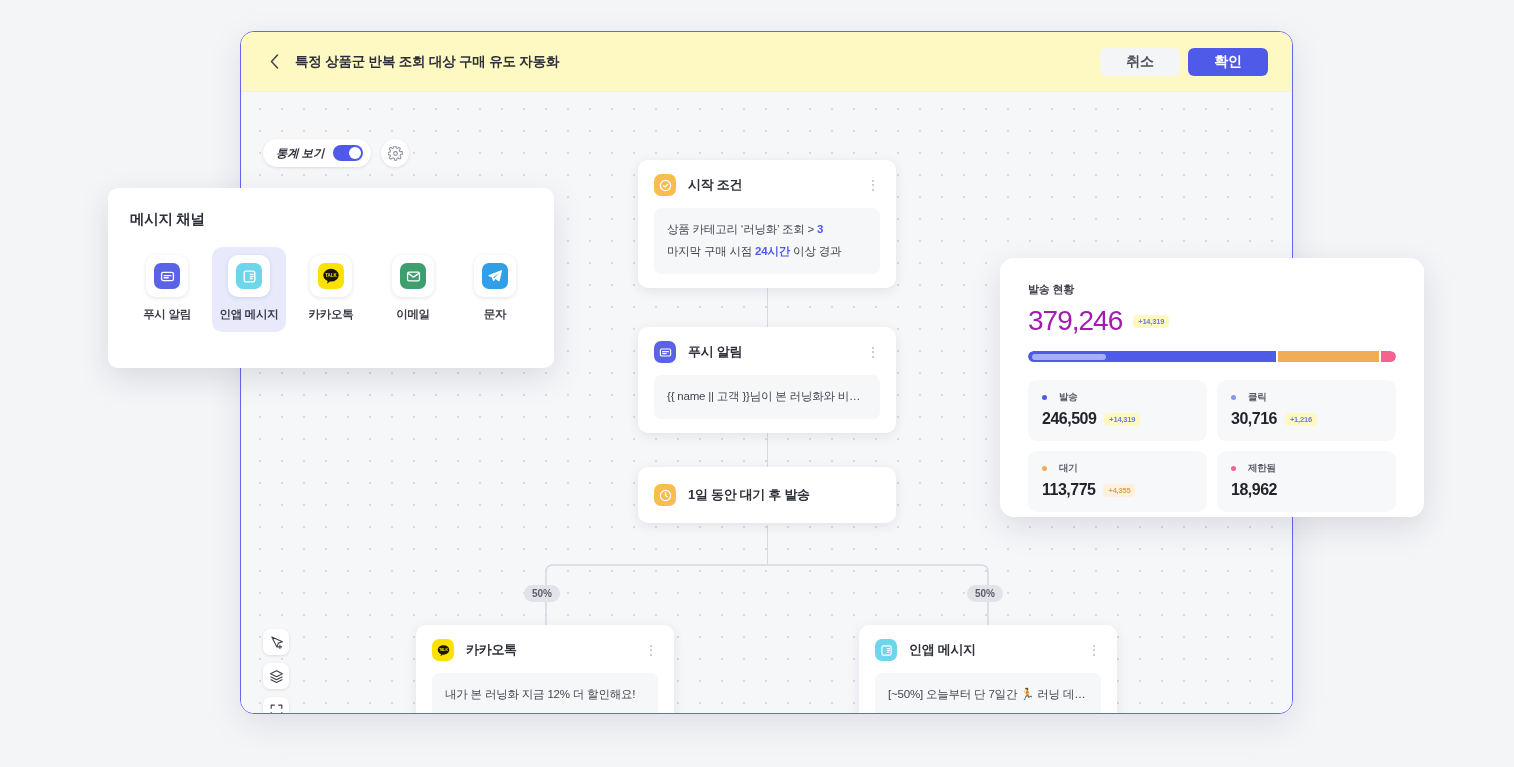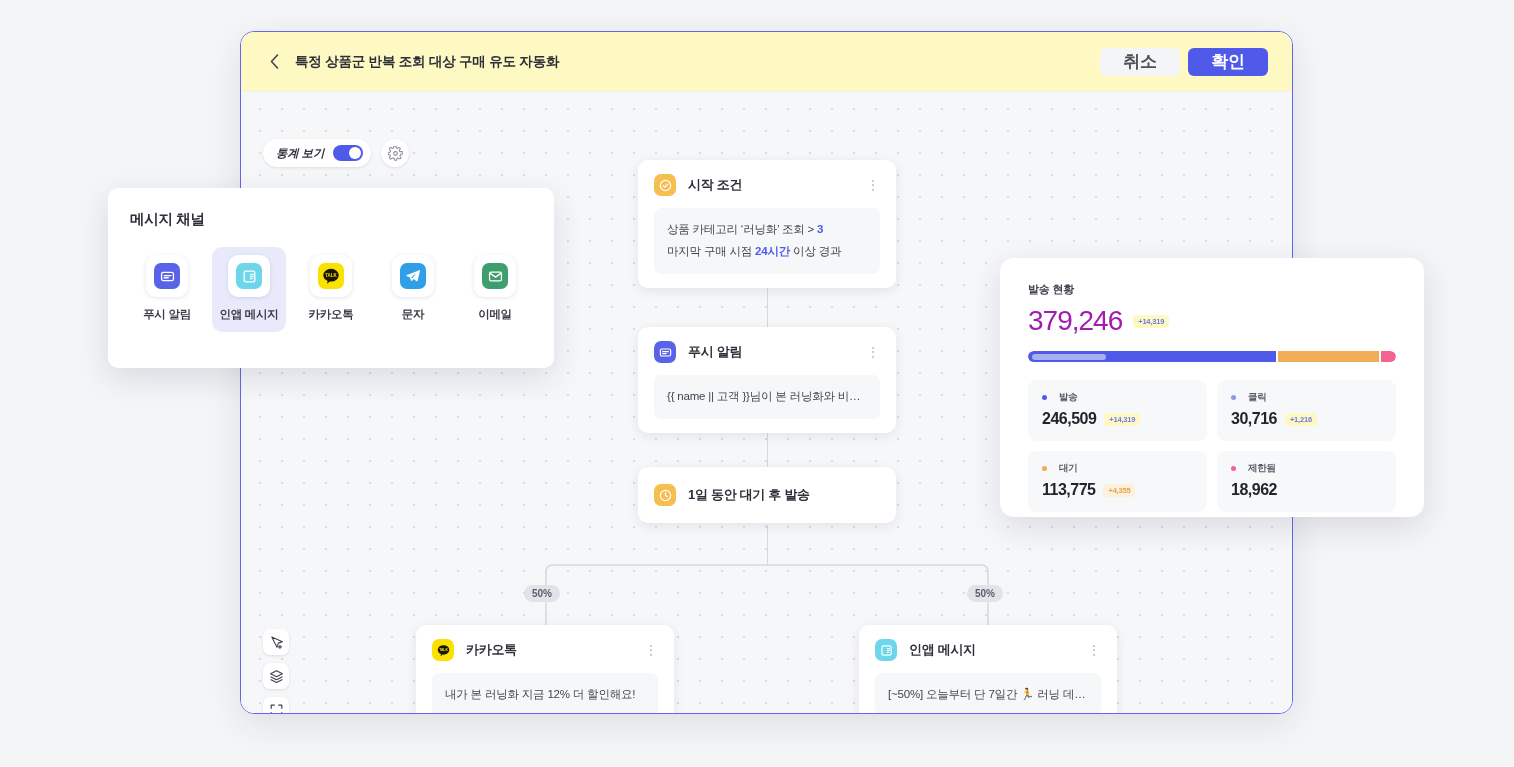--- a/index.html
+++ b/index.html
@@ -38,21 +38,21 @@
   .back-btn svg { display:block; }
   .builder-title {
     margin-left: 10px;
     font-size: 13.5px; font-weight: 700; color: #2d2f39;
     letter-spacing: -0.2px; white-space: nowrap;
   }
   .header-actions { margin-left: auto; display: flex; gap: 8px; align-items: center; }
   .btn {
     height: 28px; min-width: 80px;
     border: none; border-radius: 6px;
-    font-family: inherit; font-size: 17px; font-weight: 700;
+    font-family: inherit; font-size: 14px; font-weight: 700;
     cursor: pointer; letter-spacing: -0.2px;
     display: flex; align-items: center; justify-content: center;
   }
   .btn-cancel { background: #f4f5f7; color: #4d4f59; }
   .btn-confirm { background: #4f5ae8; color: #fff; }
 
   
   .canvas {
     position: absolute; left: 0; top: 60px;
     width: 1053px; height: 623px;
@@ -414,39 +414,39 @@
               <path d="M8.2 17.6l-1.1 3.6 4.1-2.8z" fill="#181600"></path>
               <text x="12" y="13.1" font-family="Liberation Sans, sans-serif" font-size="5.4" font-weight="bold" fill="#fae100" text-anchor="middle">TALK</text>
             </svg>
           </span>
         </span>
         <span class="ch-label">카카오톡</span>
       </div>
 
       <div class="channel-item">
         <span class="ch-tile">
-          <span class="ch-icon" style="background:#2f9fe8;">
-            <svg width="16" height="16" viewBox="0 0 24 24" fill="#fff">
-              <path d="M21.6 3.2L2.8 10.6c-.8.3-.8 1.4 0 1.7l4.4 1.6 1.7 5c.3.8 1.3.9 1.8.3l2.3-2.7 4.4 3.3c.6.4 1.4.1 1.6-.6l3.5-15c.2-.8-.6-1.4-1.3-1zM9.3 14.2l9-7.3-7.6 8.4z"></path>
-            </svg>
-          </span>
-        </span>
-        <span class="ch-label">문자</span>
-      </div>
-
-      <div class="channel-item">
-        <span class="ch-tile">
           <span class="ch-icon" style="background:#3f9e6e;">
             <svg width="15" height="15" viewBox="0 0 24 24" fill="none" stroke="#fff" stroke-width="2">
               <rect x="2.5" y="5" width="19" height="14" rx="2.4"></rect>
               <path d="M3.5 7l8.5 6 8.5-6" stroke-linecap="round" stroke-linejoin="round"></path>
             </svg>
           </span>
         </span>
         <span class="ch-label">이메일</span>
+      </div>
+
+      <div class="channel-item">
+        <span class="ch-tile">
+          <span class="ch-icon" style="background:#2f9fe8;">
+            <svg width="16" height="16" viewBox="0 0 24 24" fill="#fff">
+              <path d="M21.6 3.2L2.8 10.6c-.8.3-.8 1.4 0 1.7l4.4 1.6 1.7 5c.3.8 1.3.9 1.8.3l2.3-2.7 4.4 3.3c.6.4 1.4.1 1.6-.6l3.5-15c.2-.8-.6-1.4-1.3-1zM9.3 14.2l9-7.3-7.6 8.4z"></path>
+            </svg>
+          </span>
+        </span>
+        <span class="ch-label">문자</span>
       </div>
 
     </div>
   </div>
 
   <div class="stats-panel">
     <div class="stats-label">발송 현황</div>
     <div class="stats-total-row">
       <span class="stats-total">379,246</span>
       <span class="delta-badge">+14,319</span>

